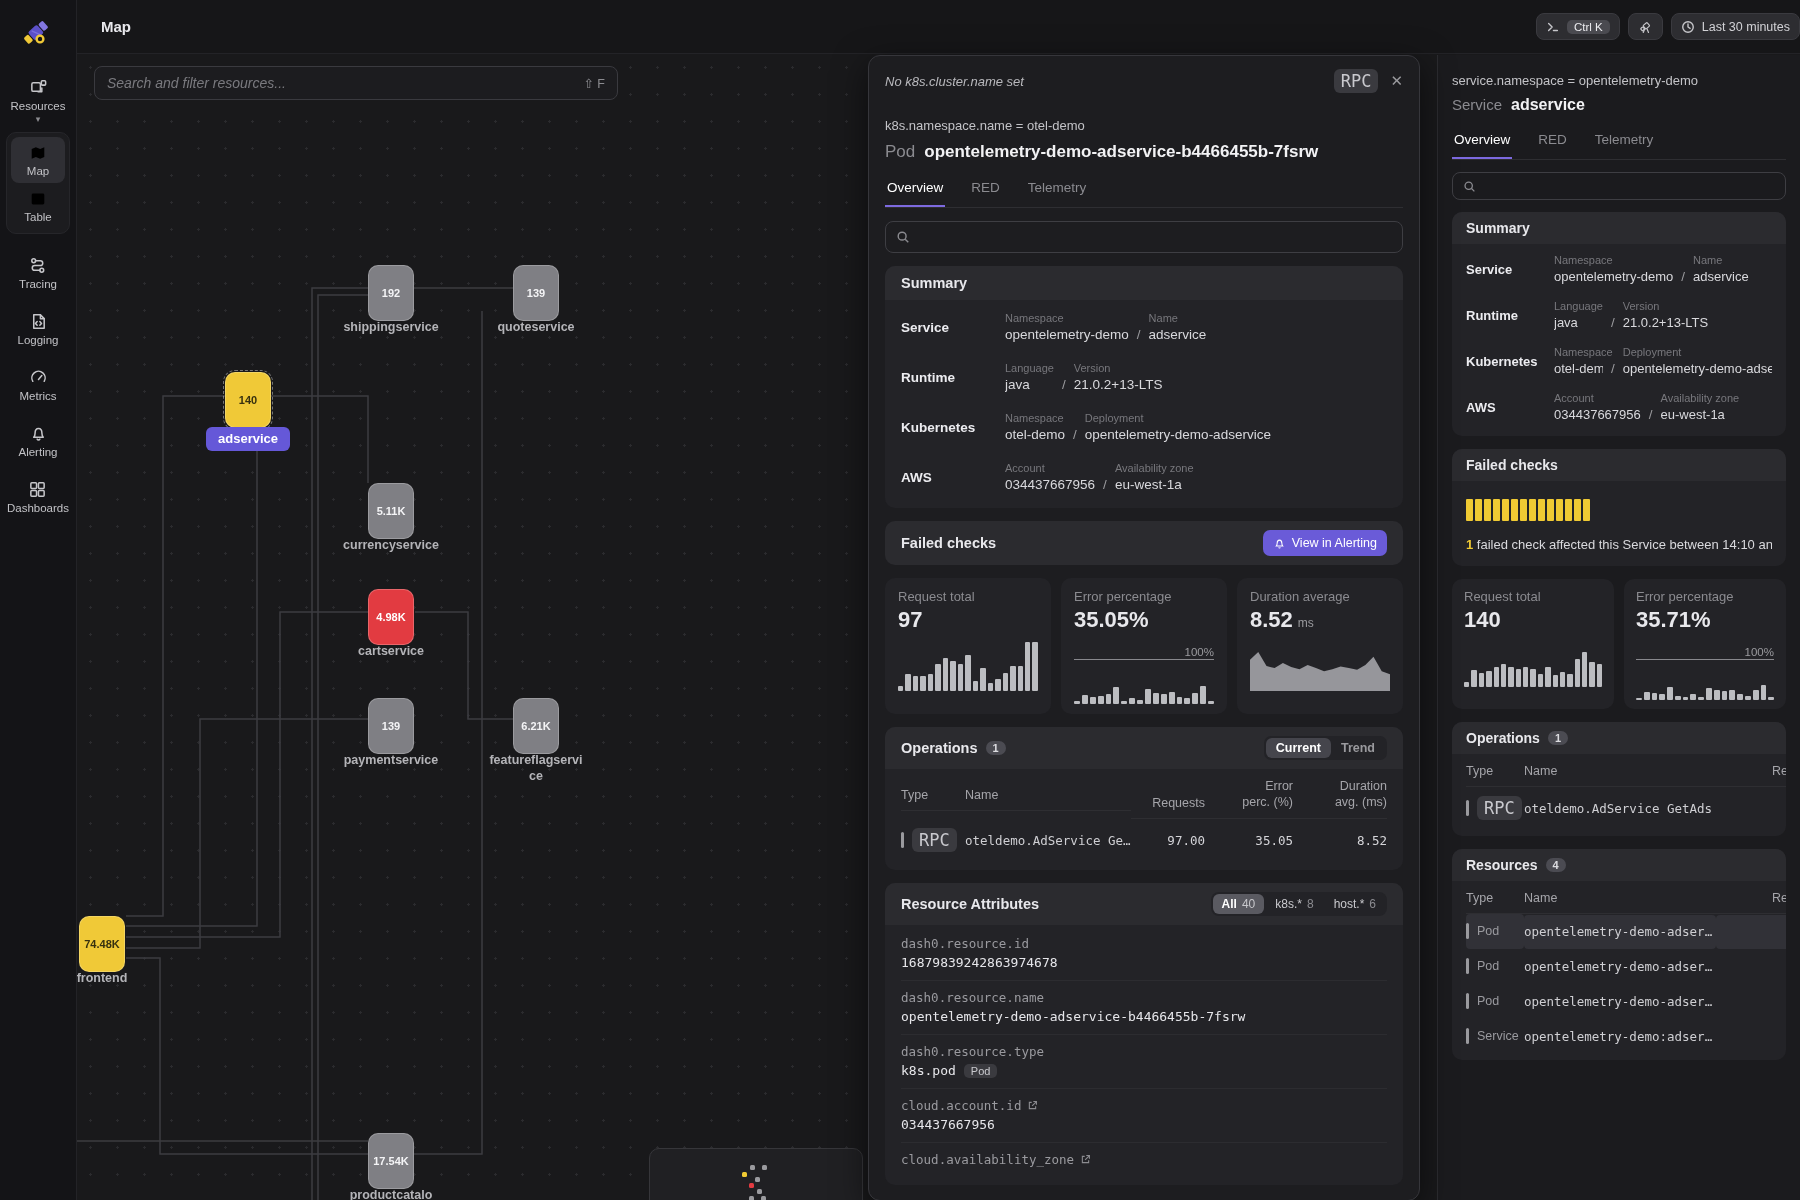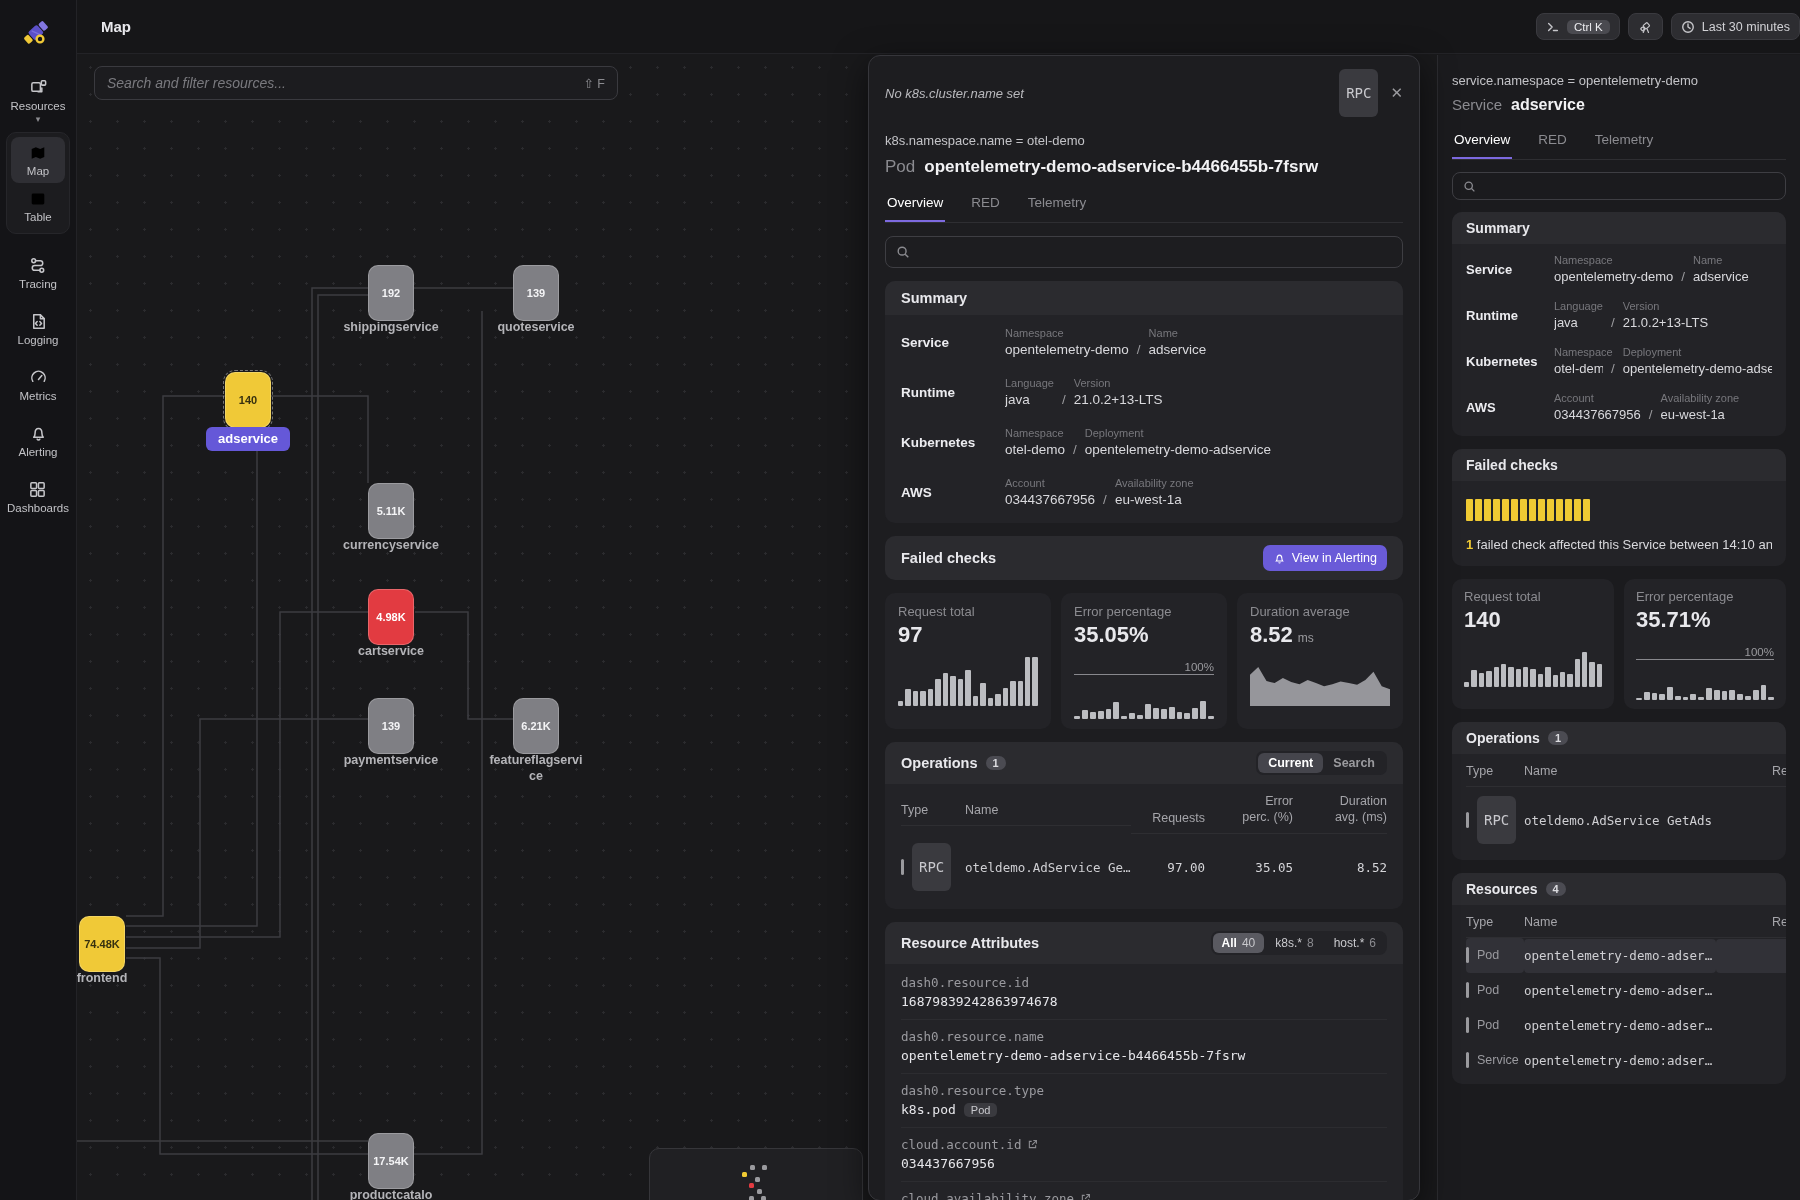--- a/index.html
+++ b/index.html
@@ -70,41 +70,41 @@
   .tgl{margin-left:auto;display:flex;align-items:center;background:#232327;border-radius:7px;padding:2px}
   .tgl span{font-size:12.5px;padding:3px 10px;border-radius:6px;color:#9a9a9e;cursor:pointer}
   .tgl span.on{background:#45454c;color:#fff}
   .ops-grid{display:grid;align-items:center}
   .ops-hdr{font-size:12.5px;color:#a5a5aa;padding:10px 0 8px;border-bottom:1px solid #2e2e32}
   .ops-hdr .two{display:flex;flex-direction:column;align-items:flex-end;line-height:1.25}
   .r{text-align:right}
   .ops-row{padding:9px 0;border-bottom:1px solid transparent}
   .type-cell{display:flex;align-items:center;gap:8px}
   .ind{width:3px;height:16px;background:#9a9a9e;border-radius:2px}
-  .rpc-badge{font-family:"DejaVu Sans Mono",monospace;font-size:14px;background:#3a3a3f;color:#c9c9ce;border-radius:6px;padding:16px 7px}
+  .rpc-badge{font-family:"DejaVu Sans Mono",monospace;font-size:17px;background:#3a3a3f;color:#c9c9ce;border-radius:6px;padding:2px 7px}
   .op-name{font-family:"DejaVu Sans Mono",monospace;font-size:12.5px;color:#cfcfd3;white-space:nowrap;overflow:hidden;text-overflow:ellipsis}
   .num{font-family:"DejaVu Sans Mono",monospace;font-size:12.5px;color:#d5d5d9}
   .chips{margin-left:auto;display:flex;background:#232327;border-radius:8px;padding:2px;gap:2px}
   .chip{display:flex;gap:5px;align-items:center;font-size:12px;padding:3px 9px;border-radius:6px;color:#c9c9cd;cursor:pointer;font-weight:400}
   .chip .c{color:#8b8b90}
   .chip.on{background:#5a5a61;color:#fff;font-weight:700}
   .chip.on .c{color:#c8c8cc;font-weight:400}
   .attr-row{padding:9px 0 10px;border-bottom:1px solid #2c2c30}
   .attr-row:last-child{border-bottom:none}
   .attr-key{font-family:"DejaVu Sans Mono",monospace;font-size:12.5px;color:#9a9a9f;display:flex;align-items:center;gap:6px}
   .attr-val{font-family:"DejaVu Sans Mono",monospace;font-size:13px;color:#e6e6ea;margin-top:4px;display:flex;align-items:center;gap:8px;white-space:nowrap;overflow:hidden}
   .pod-badge{font-family:"Liberation Sans",sans-serif;font-size:11px;background:#3a3a3f;color:#c9c9ce;border-radius:5px;padding:1px 7px}
   .link-ic{stroke:#8b8b90;fill:none;stroke-width:1.4}
 
   
   .pod-panel{position:absolute;left:868px;top:55px;width:552px;height:1146px;background:#1d1d20;border:1px solid #36363b;border-radius:12px;box-shadow:0 10px 34px rgba(0,0,0,.55);padding:13px 16px;z-index:6;overflow:hidden}
   .p-warn{font-style:italic;color:#b9b9bd;font-size:13px}
   .p-row1{display:flex;align-items:center}
   .p-close{margin-left:12px;color:#9a9a9e;font-size:15px;cursor:pointer}
-  .p-ns{font-size:13px;color:#c3c3c7;margin-top:16px}
+  .p-ns{font-size:13px;color:#c3c3c7;margin-top:25px}
   .p-title{margin-top:9px;display:flex;align-items:baseline;gap:9px;white-space:nowrap;overflow:hidden}
   .p-kind{font-size:17px;color:#8b8b90}
   .p-name{font-size:17px;font-weight:700;color:#f2f2f4}
   .view-alert{margin-left:auto;display:flex;align-items:center;gap:6px;background:#6a5bd8;color:#fff;font-size:12.5px;font-weight:400;border-radius:7px;height:26px;padding:0 10px;cursor:pointer}
   .view-alert svg{stroke:#fff;fill:none;stroke-width:1.6}
   .fc-body{padding:15px 16px 17px;font-size:13.5px;color:#e2e2e6}
 
   
   .svc-panel{position:absolute;left:1437px;top:55px;width:363px;height:1146px;background:#1b1b1e;border-left:1px solid #2c2c30;padding:12px 14px;z-index:5;overflow:hidden}
   .svc-panel .p-ns{margin-top:6px}
@@ -478,21 +478,21 @@
           </svg>
       </div>
     </div>
 
     <div class="card">
       <div class="card-head">
         <span>Operations</span>
         <span class="count-badge">1</span>
         <span class="tgl">
           <span class="on">Current</span>
-          <span>Search</span>
+          <span>Trend</span>
         </span>
       </div>
       <div class="card-body" style="padding:0 16px 8px" id="pod-ops">
           <div class="ops-grid" style="grid-template-columns: 64px 1fr 74px 88px 94px;">
             <div class="ops-hdr">Type</div>
             <div class="ops-hdr">Name</div>
             <div class="ops-hdr r" style="align-self: end;">Requests</div>
             <div class="ops-hdr">
               <div class="two">
                 <span>Error</span>

